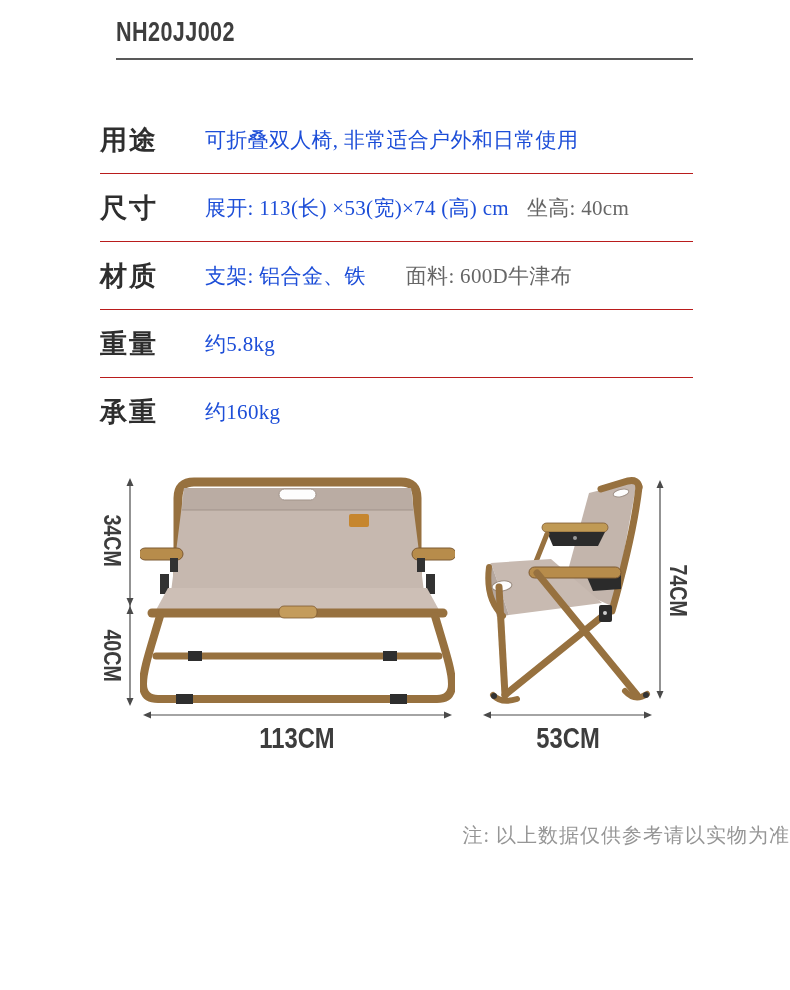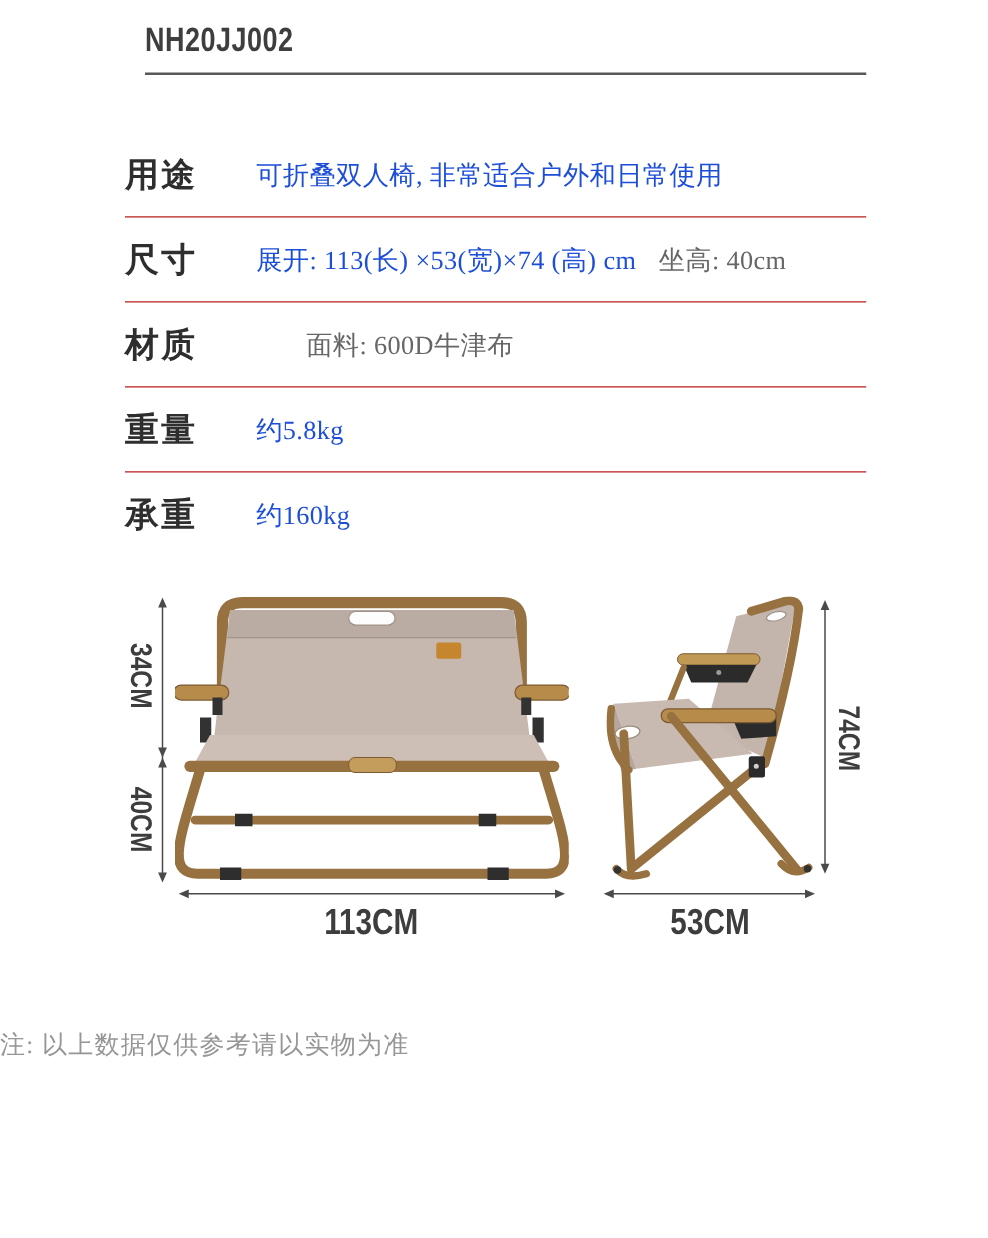--- a/index.html
+++ b/index.html
@@ -39,21 +39,21 @@
   #dim-lines{position:absolute;left:0;top:0;}
   .dim-label{
     position:absolute;
     font-family:"Liberation Sans", sans-serif;font-weight:700;color:#3d3d3d;
     text-align:center;line-height:26px;
   }
   .dim-h{font-size:29px;transform:scaleX(.82);}
   .dim-v{font-size:24px;transform:rotate(90deg) scaleX(.82);}
   
   .footnote{
-    margin-top:55px;text-align:left;
+    margin-top:55px;text-align:right;
     font-size:20px;color:#969696;letter-spacing:1px;
   }
 </style>
 </head>
 <body>
 
 <div class="page">
 
   <div class="header">
     <span class="model">NH20JJ002</span>
@@ -66,20 +66,21 @@
       <div class="spec-value">可折叠双人椅, 非常适合户外和日常使用</div>
       <div class="spec-value2"></div>
     </div>
     <div class="spec-row">
       <div class="spec-label">尺寸</div>
       <div class="spec-value">展开: 113(长) ×53(宽)×74 (高) cm</div>
       <div class="spec-value2">坐高: 40cm</div>
     </div>
     <div class="spec-row wide-gap">
       <div class="spec-label">材质</div>
+      <div class="spec-value">支架: 铝合金、铁</div>
       <div class="spec-value2">面料: 600D牛津布</div>
     </div>
     <div class="spec-row">
       <div class="spec-label">重量</div>
       <div class="spec-value">约5.8kg</div>
       <div class="spec-value2"></div>
     </div>
     <div class="spec-row">
       <div class="spec-label">承重</div>
       <div class="spec-value">约160kg</div>

